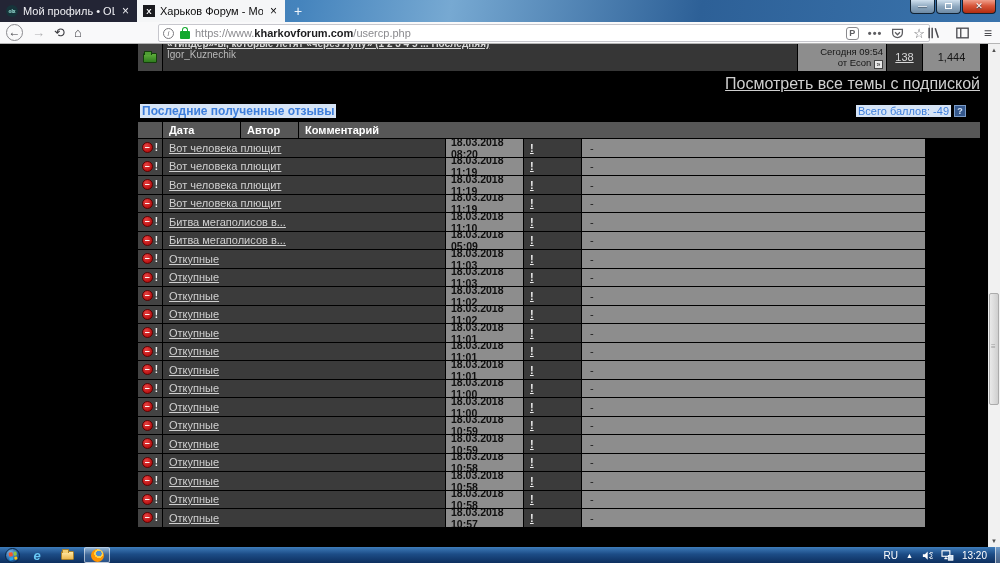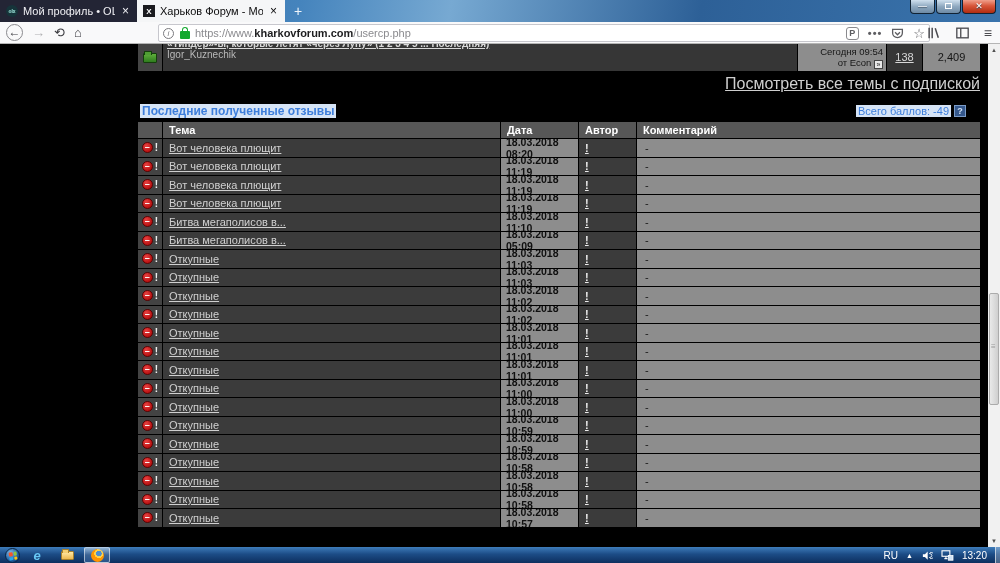--- a/index.html
+++ b/index.html
@@ -77,21 +77,21 @@
   .hcell:first-child { border-left:none; }
   .w-icon { width:24px; } .w-topic { width:338px; } .w-date { width:78px; } .w-author { width:58px; } .w-comment { width:344px; }
 
   .frows { position:absolute; left:138px; top:95px; width:842px; }
   .frow { display:flex; height:18.5px; border-bottom:1px solid #000; }
   .fcell { border-left:1px solid #000; overflow:hidden; display:flex; align-items:center; }
   .fcell:first-child { border-left:none; }
   .c-icon { width:24px; background:#434343; justify-content:center; gap:2px; }
   .reddot { width:11px; height:11px; border-radius:50%; background:radial-gradient(circle at 35% 30%,#e84040,#a80000); border:1px solid #5e0000; color:#fff; font-size:9px; line-height:9px; text-align:center; font-weight:bold; }
   .excl { color:#f0f0f0; font-size:10px; font-weight:bold; }
-  .c-topic { width:338px; background:#3b3b3b; padding-left:6px; }
+  .c-topic { width:283px; background:#3b3b3b; padding-left:6px; }
   .c-topic a { color:#d0d0d0; text-decoration:underline; }
   .c-date { width:78px; background:#8d8d8d; color:#101010; font-weight:bold; font-size:10.5px; padding-left:5px; }
   .c-author { width:58px; background:#3b3b3b; padding-left:6px; }
   .c-author a { color:#ececec; text-decoration:underline; font-weight:bold; }
   .c-comment { width:344px; background:#8d8d8d; color:#1a1a1a; padding-left:8px; }
 
   
   .vscroll { position:absolute; left:988px; top:44px; width:12px; height:503px; background:#f1f1f1; }
   .sarrow { position:absolute; left:0; width:12px; height:12px; color:#505050; font-size:6px; text-align:center; line-height:12px; }
   .sarrow.up { top:0; } .sarrow.down { bottom:0; }
@@ -184,38 +184,37 @@
       <div class="scell s-main">
         <div class="s-title">«Тиндер»-ы, которые летят «через Луну» (1 2 3 4 5 ... Последняя)</div>
         <div class="s-name">Igor_Kuznechik</div>
       </div>
       <div class="scell s-last">
         <div>Сегодня 09:54</div>
         <div><span>от Econ</span>
           <span class="lastpost-icon">»</span></div>
       </div>
       <div class="scell s-repl"><a>138</a></div>
-      <div class="scell s-views">2,409</div>
+      <div class="scell s-views">1,444</div>
     </div>
 
     <div class="viewall">
       <a>Посмотреть все темы с подпиской</a>
     </div>
 
     <div class="fbtitle">
       <span>Последние полученные отзывы</span>
     </div>
     <div class="points">
       <span class="sel">Всего баллов: -49</span>
       <span class="help-icon">?</span>
     </div>
 
     <div class="fheader">
       <div class="hcell w-icon"></div>
-      <div class="hcell w-topic">Тема</div>
       <div class="hcell w-date">Дата</div>
       <div class="hcell w-author">Автор</div>
       <div class="hcell w-comment">Комментарий</div>
     </div>
 
     <div class="frows">
         <div class="frow">
           <div class="fcell c-icon">
             <span class="reddot">–</span>
             <span class="excl">!</span>

